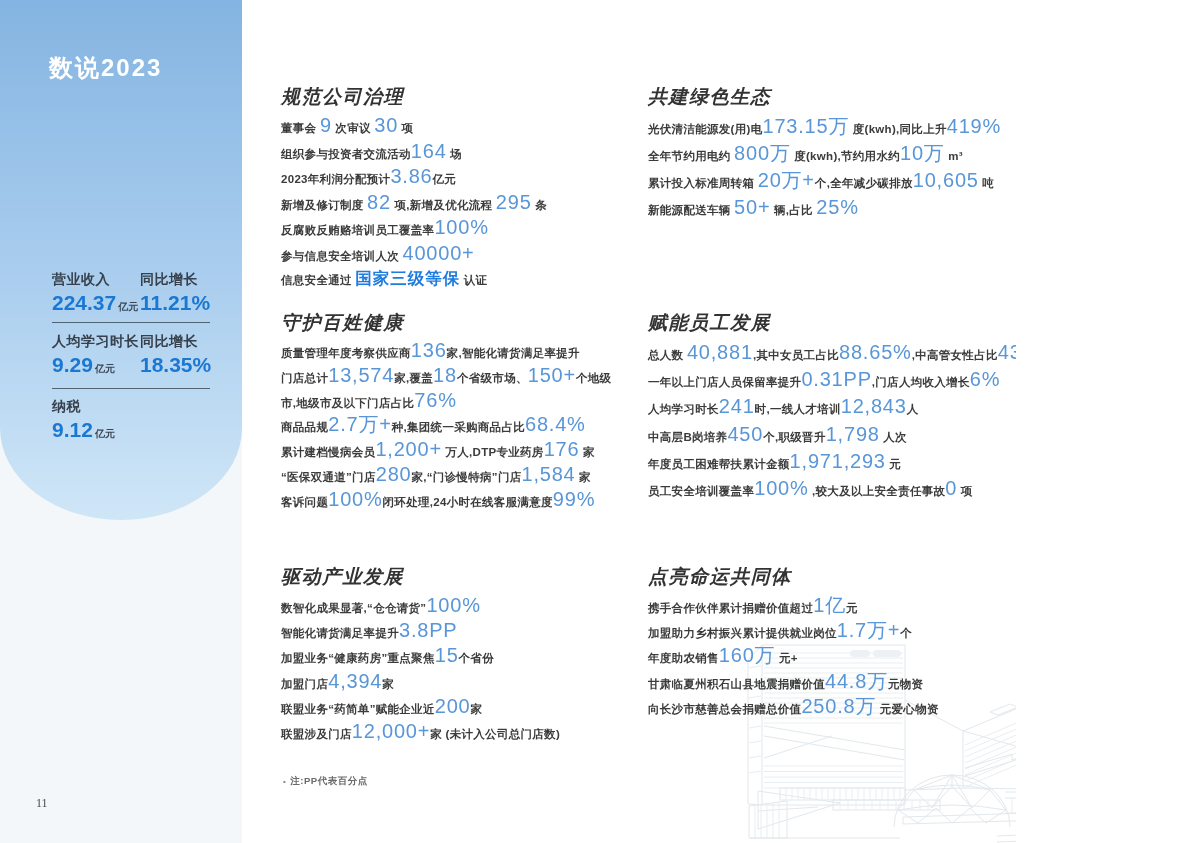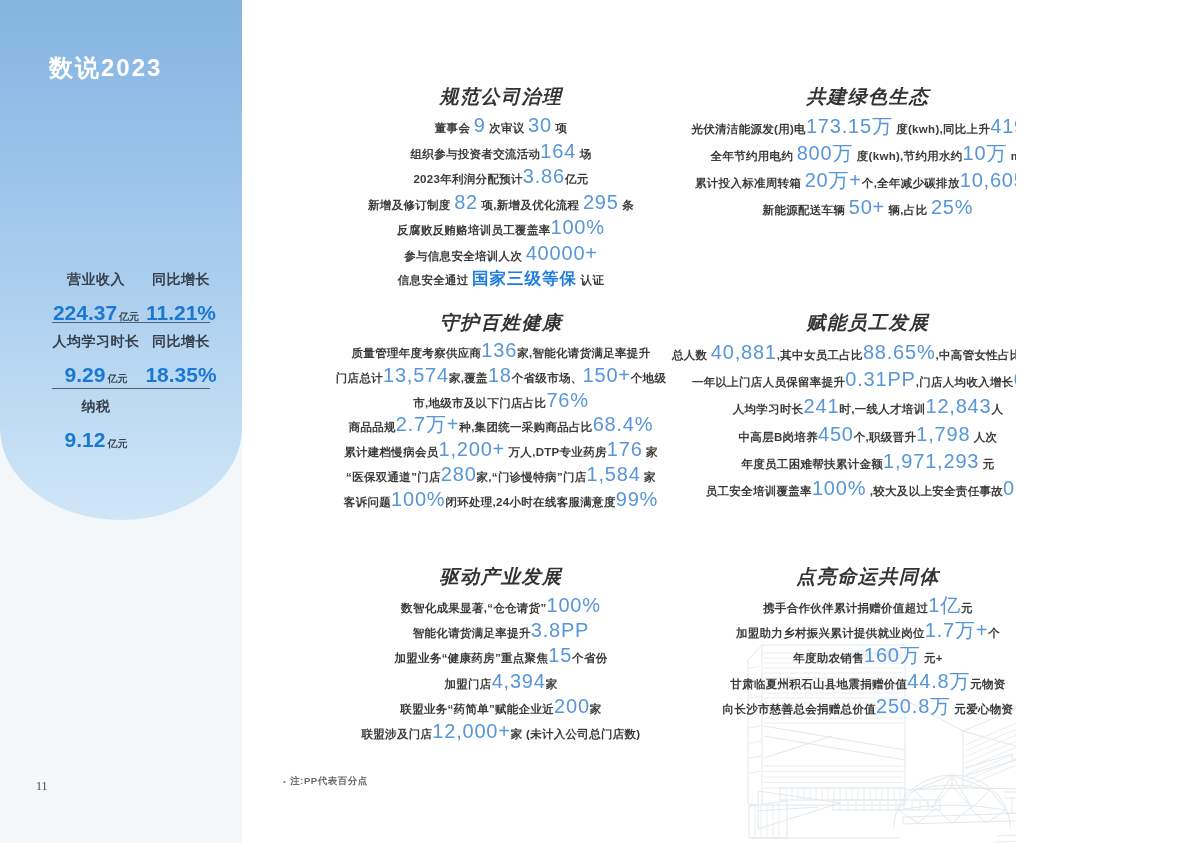--- a/index.html
+++ b/index.html
@@ -1,28 +1,28 @@
 <!DOCTYPE html>
 <html><head>
 <meta charset="utf-8">
 <style>
   html,body{margin:0;padding:0;background:#fff;}
   .page{position:relative;width:1016px;height:843px;background:#ffffff;overflow:hidden;
-        font-family:"Liberation Sans",sans-serif;text-align:center;}
+        font-family:"Liberation Sans",sans-serif;}
   
   .side-strip{position:absolute;left:0;top:0;width:242px;height:843px;background:#f3f7fa;}
   .side-card{position:absolute;left:0;top:0;width:242px;height:520px;
              background:linear-gradient(180deg,#84b4e1 0%,#a9cdee 52%,#cfe6f7 100%);
              border-radius:0 0 50% 50% / 0 0 92px 92px;}
   .side-title{position:absolute;left:49px;top:52px;font-size:24px;font-weight:600;color:#ffffff;
               letter-spacing:2px;}
   .stat-group{position:absolute;left:52px;width:170px;display:grid;grid-template-columns:88px auto;}
   .g1{top:271px}.g2{top:333px}.g3{top:398px}
   .stat-label{font-size:14px;font-weight:700;color:#36414d;letter-spacing:0.5px;}
-  .stat-value{margin-top:12px;white-space:nowrap;}
+  .stat-value{margin-top:2px;white-space:nowrap;}
   .big{font-size:21px;font-weight:700;color:#1a78d2;}
   .unit{font-size:10px;font-weight:700;color:#3a4652;margin-left:2px;}
   .divider{position:absolute;left:52px;width:158px;height:0;border-top:1px solid #506170;}
   .dv1{top:322px}.dv2{top:388px}
   
   .sec{position:absolute;width:440px;}
   .sec-governance{left:281px;top:86px}
   .sec-green{left:648px;top:86px}
   .sec-health{left:281px;top:312px}
   .sec-employee{left:648px;top:312px}
@@ -39,21 +39,21 @@
   .sec-community .line{line-height:22.2px}
   .line span{line-height:inherit;}
   .seg-t{font-size:11.5px;}
   .seg-n{font-size:20px;font-weight:400;color:#5896d8;letter-spacing:0.8px;}
   .seg-b{font-size:16.5px;font-weight:700;color:#1f7cdf;letter-spacing:1px;}
   
   .footnote{position:absolute;left:283px;top:775px;font-size:9.5px;font-weight:600;color:#6a6a6a;
             letter-spacing:0.5px;}
   .footnote .bullet{font-size:8px;color:#8a8a8a;margin-right:4px;}
   .pn{position:absolute;font-family:"Liberation Serif",serif;font-size:12px;color:#4a4a4a;}
-  .pn-left{left:36px;top:779px}
+  .pn-left{left:36px;top:796px}
   .pn-right{left:1131px;top:781px}
   
   .city{position:absolute;left:722px;top:608px;width:470px;height:235px;}
 </style>
 </head>
 <body>
 
 <div class="page">
 
   <svg class="city" viewBox="0 0 470 235" fill="none" stroke="#e2e8ec" stroke-width="1">

